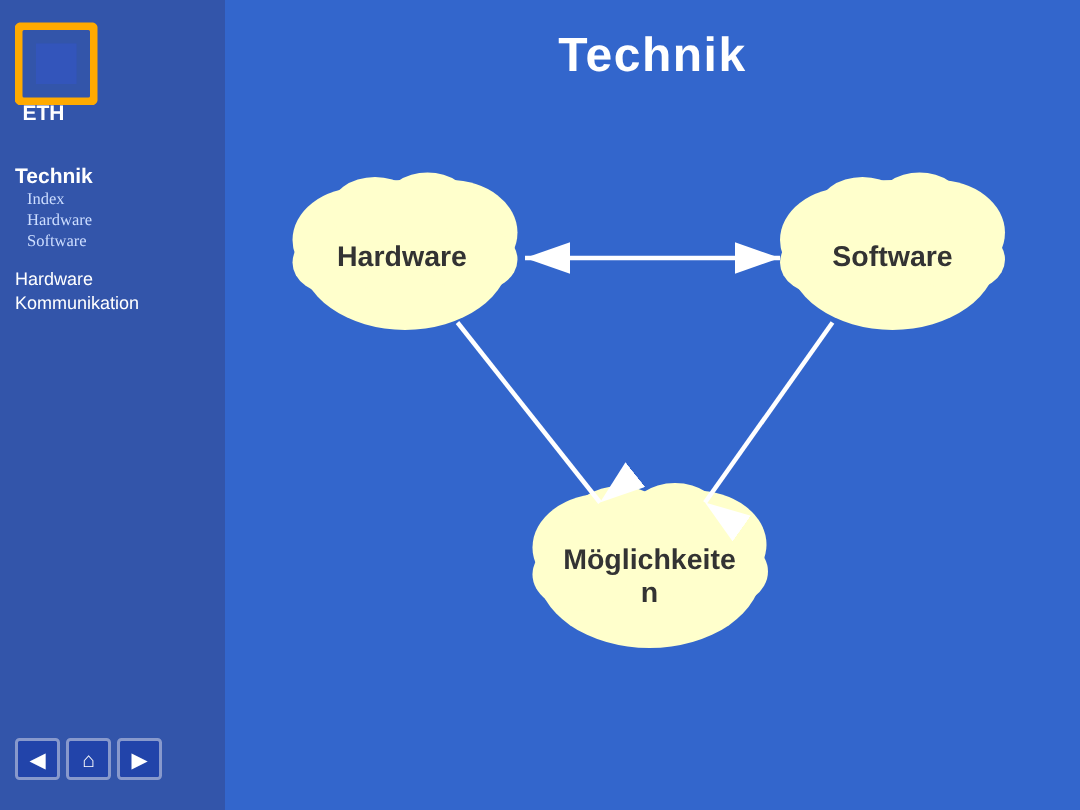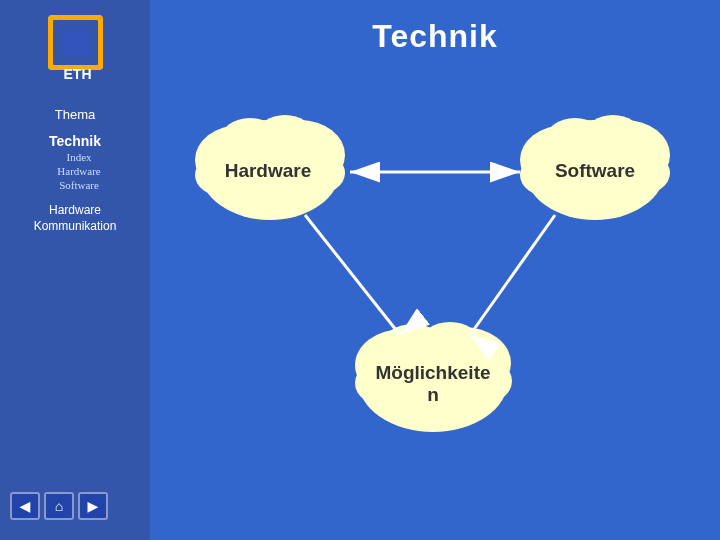--- a/index.html
+++ b/index.html
@@ -14,21 +14,20 @@
 
     
     .sidebar {
       position: absolute;
       left: 0;
       top: 0;
       width: 150px;
       height: 540px;
       background: #3355aa;
       padding: 10px;
-      text-align: center;
     }
 
     .sidebar-section {
       margin-bottom: 10px;
     }
 
     .sidebar-label {
       color: white;
       font-size: 13px;
       margin-bottom: 4px;
@@ -124,23 +123,20 @@
 
       <rect x="2" y="2" width="51" height="51" fill="none" stroke="#ffaa00" stroke-width="6" rx="4"></rect>
 
       <rect x="14" y="14" width="27" height="27" fill="#3355bb"></rect>
 
       <text x="27" y="68" fill="white" font-size="11" font-family="Arial" font-weight="bold" text-anchor="middle" dominant-baseline="auto"></text>
     </svg>
     <div style="color: white; font-weight: bold; font-size: 14px; margin-top: -8px; margin-left: 5px;">ETH</div>
   </div>
 
-  <div class="sidebar-section">
-    <div class="sidebar-label">Thema</div>
-  </div>
 
   <div class="sidebar-section">
     <div class="sidebar-item bold">Technik</div>
     <div class="sidebar-item small" style="margin-left: 8px;">Index</div>
     <div class="sidebar-item small" style="margin-left: 8px;">Hardware</div>
     <div class="sidebar-item small" style="margin-left: 8px;">Software</div>
   </div>
 
   <div class="sidebar-section">
     <div class="sidebar-item">Hardware</div>

